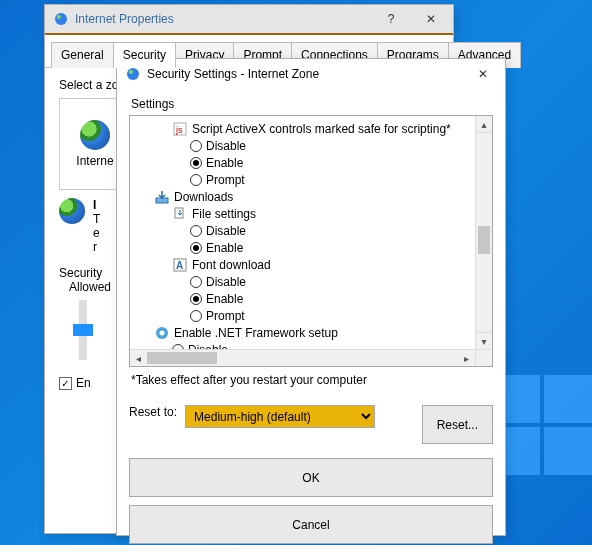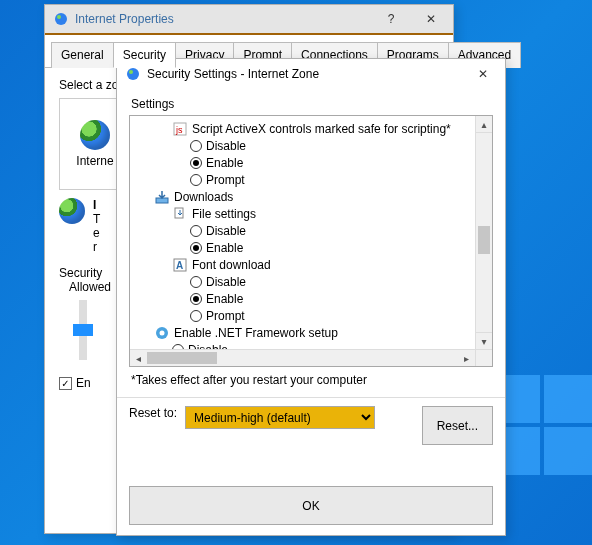--- a/index.html
+++ b/index.html
@@ -308,15 +308,16 @@
 
     <div class="reset-row">
       <span>Reset to:</span>
       <select class="combo" id="reset-combo"><option>Medium-high (default)</option></select>
       <span style="flex:1"></span>
       <button class="btn">Reset...</button>
     </div>
 
     <div class="dlg-buttons">
       <button class="btn" style="min-width:82px">OK</button>
+      <button class="btn" style="min-width:82px">Cancel</button>
     </div>
   </div>
 </div>
 
 </body></html>

